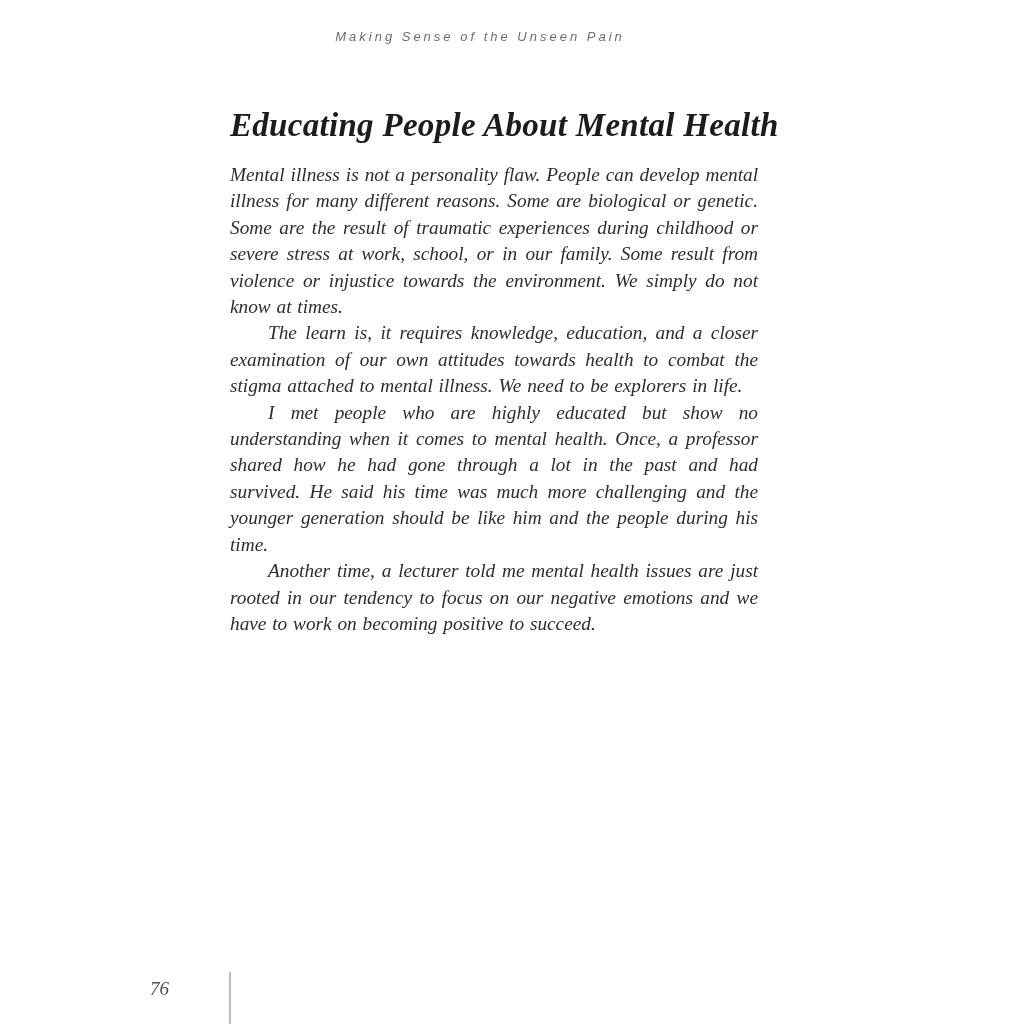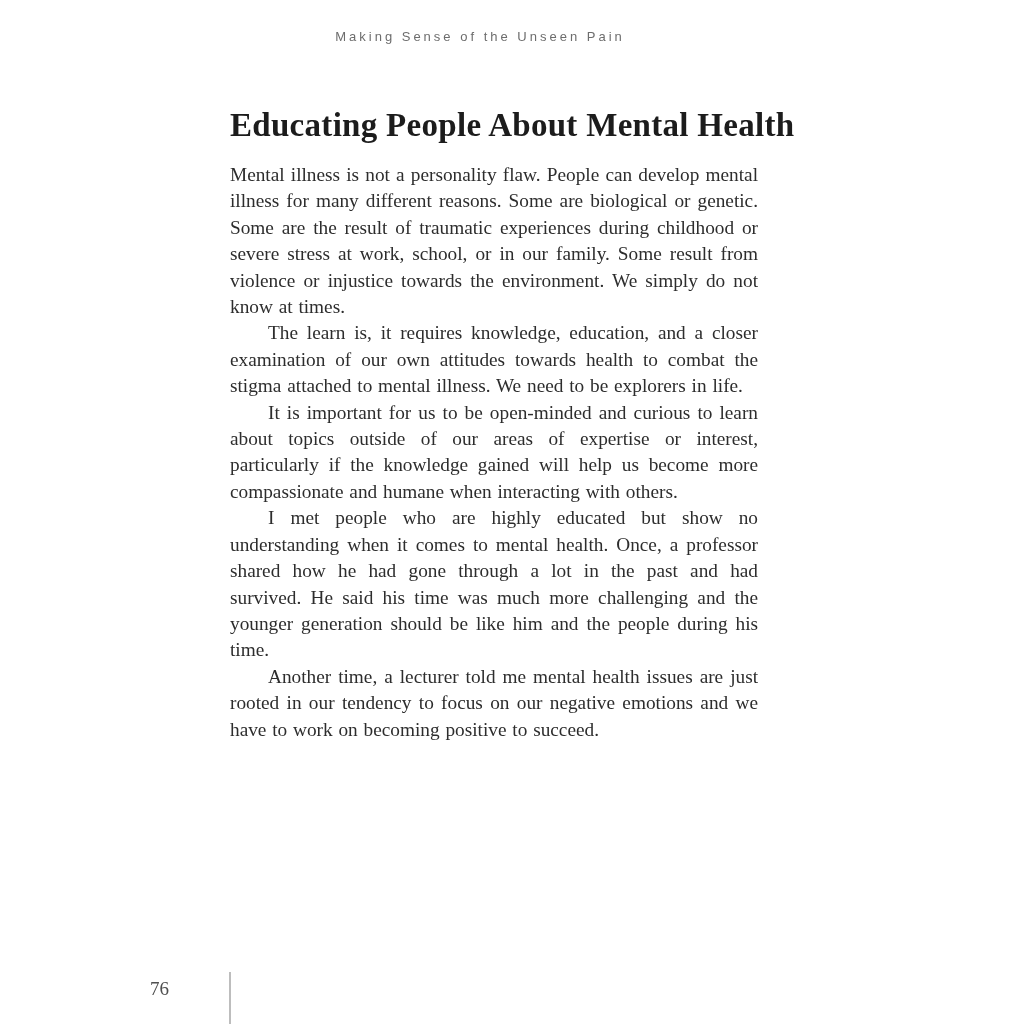--- a/index.html
+++ b/index.html
@@ -14,20 +14,21 @@
   html, body {
     width: 1024px; height: 1024px;
     background: var(--background);
     overflow: hidden;
   }
   .page {
     position: relative;
     width: 1024px; height: 1024px;
     background: var(--background);
     font-family: "Liberation Serif", serif;
+    font-style: italic;
   }
   .running-header {
     position: absolute;
     top: 29px; left: 180px; width: 600px;
     text-align: center;
     font-family: "Liberation Sans", sans-serif;
     font-size: 13px;
     font-weight: 500;
     letter-spacing: 3px;
     color: var(--running-header-text);
@@ -73,21 +74,20 @@
 <body>
 
 <div class="page">
   <div class="running-header">Making Sense of the Unseen Pain</div>
 
   <div class="content">
     <h1 class="chapter-title">Educating People About Mental Health</h1>
     <div class="paragraphs">
         <p>Mental illness is not a personality flaw. People can develop mental illness for many different reasons. Some are biological or genetic. Some are the result of traumatic experiences during childhood or severe stress at work, school, or in our family. Some result from violence or injustice towards the environment. We simply do not know at times.</p>
         <p>The learn is, it requires knowledge, education, and a closer examination of our own attitudes towards health to combat the stigma attached to mental illness. We need to be explorers in life.</p>
-        <p>It is important for us to be open-minded and curious to learn about topics outside of our areas of expertise or interest, particularly if the knowledge gained will help us become more compassionate and humane when interacting with others.</p>
         <p>I met people who are highly educated but show no understanding when it comes to mental health. Once, a professor shared how he had gone through a lot in the past and had survived. He said his time was much more challenging and the younger generation should be like him and the people during his time.</p>
         <p>Another time, a lecturer told me mental health issues are just rooted in our tendency to focus on our negative emotions and we have to work on becoming positive to succeed.</p>
       </div>
   </div>
 
   <div class="page-number">76</div>
   <div class="footer-rule"></div>
 </div>
 
 </body></html>

